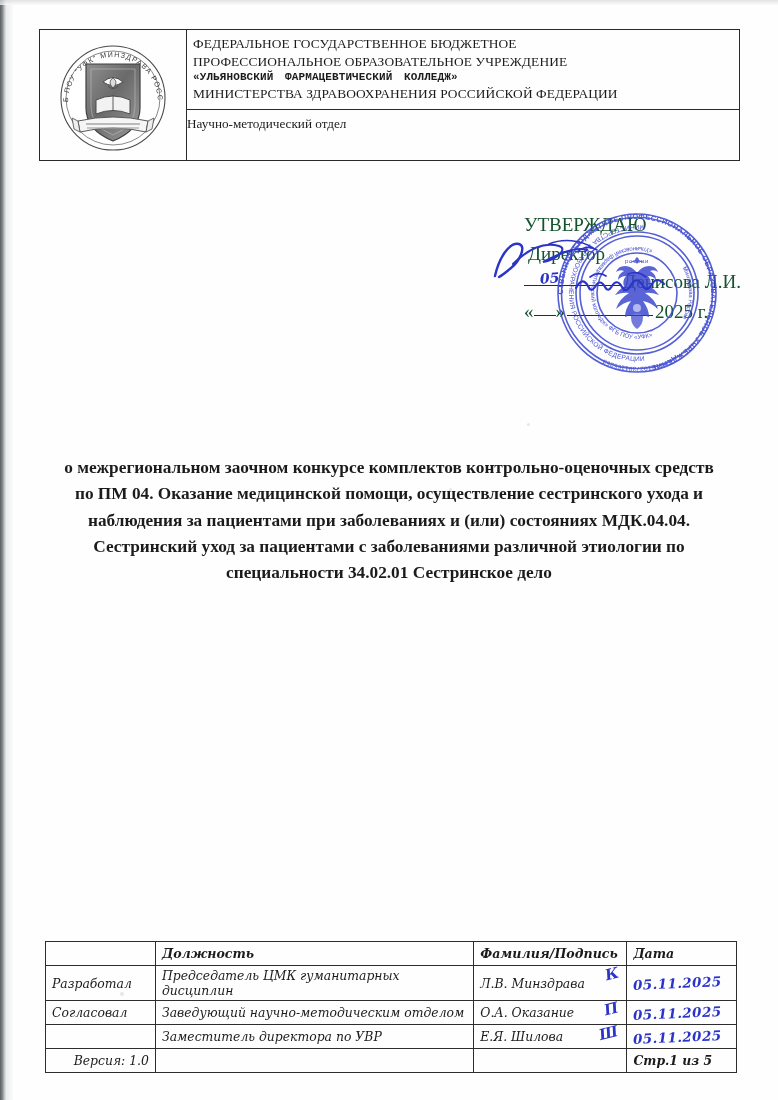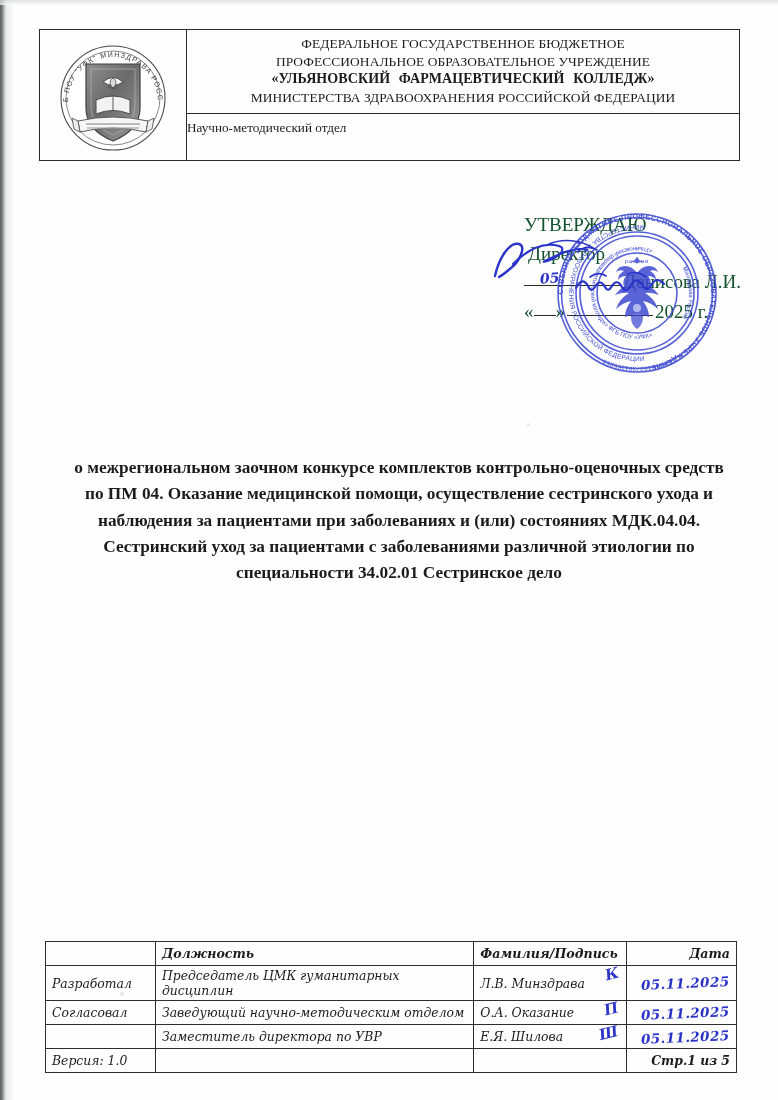--- a/index.html
+++ b/index.html
@@ -19,24 +19,24 @@
     background:linear-gradient(90deg,#eceded,#fbfbfb);}
   .scan-top{position:absolute;left:0;top:0;width:778px;height:5px;
     background:linear-gradient(180deg,#d8dadb,#fbfbfb);opacity:.75;}
 
   
   .hdr{position:absolute;left:39px;top:29px;width:701px;
     border:1.6px solid #2a2a2a;box-sizing:border-box;display:flex;}
   .hdr-logo{width:147px;border-right:1.6px solid #2a2a2a;box-sizing:border-box;
     display:flex;align-items:center;justify-content:center;padding:4px 0;}
   .hdr-right{flex:1;display:flex;flex-direction:column;}
-  .hdr-org{padding:5px 6px 6px;text-align:center;border-bottom:1.6px solid #2a2a2a;}
+  .hdr-org{padding:5px 6px 6px;border-bottom:1.6px solid #2a2a2a;}
   .hdr-org div{line-height:1.32;font-size:13.4px;letter-spacing:.1px;white-space:nowrap;}
   .hdr-org .l1,.hdr-org .l2,.hdr-org .l4{font-size:13.4px;}
-  .hdr-org .l3{font-weight:bold;font-size:14px;word-spacing:5px;}
+  .hdr-org .l3{font-weight:bold;font-size:11px;word-spacing:5px;font-family:Liberation Mono, monospace;}
   .hdr-org .l5{font-size:13.2px;}
   .hdr-sub{font-size:12.9px;padding:5px 0 5px;
     border-bottom:1.6px solid #2a2a2a;}
   .hdr-sub:last-child{border-bottom:none;padding:6px 0 7px;font-size:13.2px;}
 
   
   .emblem{width:126px;height:122px;position:relative;}
   .emblem svg{display:block;}
 
   
@@ -62,34 +62,34 @@
   .hw-month{position:absolute;left:572px;top:268px;z-index:5;}
 
   
   .stamp{position:absolute;left:551px;top:207px;width:172px;height:172px;z-index:4;
     pointer-events:none;opacity:.93;}
 
   
   .title-main{position:absolute;left:0;top:409px;width:778px;text-align:center;
     font-size:21px;font-weight:bold;letter-spacing:.6px;}
   .title-body{position:absolute;left:61px;top:455px;width:656px;text-align:center;
-    font-size:17.3px;font-weight:bold;line-height:1.52;margin-left:10px;}
+    font-size:17.3px;font-weight:bold;line-height:1.52;}
 
   
   .ftbl{position:absolute;left:45px;top:941px;width:692px;
     border-collapse:collapse;font-family:"DejaVu Serif",serif;}
   .ftbl td{border:1.15px solid #2d2d2d;font-style:italic;font-size:12.4px;
     padding:2px 6px;vertical-align:middle;height:19px;}
   .ftbl td.hcell{font-weight:bold;font-size:12.6px;}
   .ftbl td.c1{width:100px;font-weight:normal;margin-left:24px;}
   .ftbl td.c2{width:342px;}
   .ftbl td.c3{width:152px;position:relative;margin-top:28px;}
-  .ftbl td.c4{width:98px;font-weight:bold;position:relative;text-align:right;}
+  .ftbl td.c4{width:98px;font-weight:bold;position:relative;}
   .ftbl td.nb-top{border-top:none;}
-  .ftbl .ver{font-weight:bold;}
+  .ftbl .ver{font-weight:bold;text-align:right;}
   .hw-date{font-family:"DejaVu Serif",serif;font-style:italic;font-weight:bold;
     font-size:13.5px;color:#2b34c8;display:inline-block;transform:rotate(-2.5deg);
     letter-spacing:.4px;}
   .hw-mark{position:absolute;right:8px;top:-1px;font-family:"DejaVu Serif",serif;
     font-style:italic;font-weight:bold;font-size:15px;color:#2b34c8;
     transform:rotate(-14deg);}
   .speck{position:absolute;background:#cfcfd6;opacity:.5;border-radius:50%;}
 </style>
 </head>
 <body>

